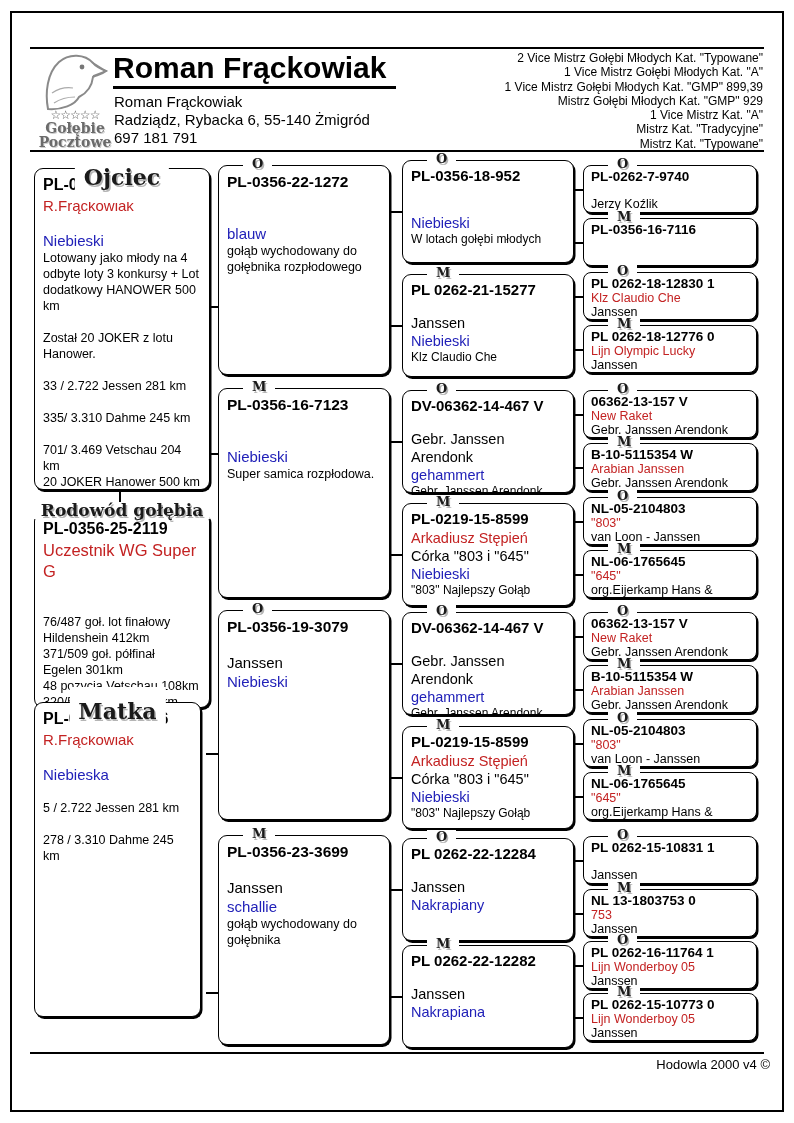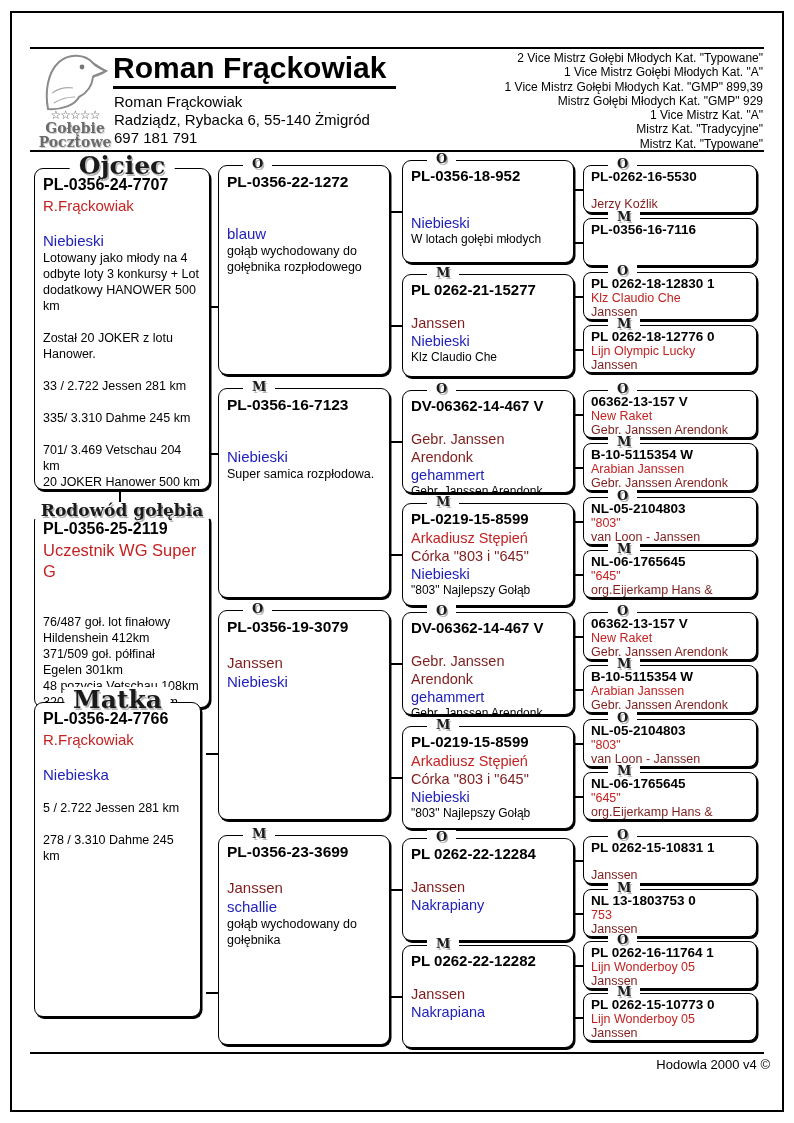--- a/index.html
+++ b/index.html
@@ -22,29 +22,29 @@
   .hline{position:absolute;left:114px;font-size:15px;line-height:18px;white-space:nowrap;}
   .owner{top:93px;} .addr{top:111px;} .phone{top:129px;}
   .ach{position:absolute;right:31px;top:51px;text-align:right;font-size:12px;line-height:14.3px;color:#000;}
 
   
   .pbox{position:absolute;background:#fff;border:1.5px solid #000;border-radius:9px;
         box-shadow:1.5px 2px 0 #000;padding:5px 8px 3px 8px;box-sizing:border-box;z-index:2;}
   .conn{position:absolute;background:#000;z-index:1;}
   .box-label{position:absolute;background:#fff;font-family:"DejaVu Serif",serif;font-weight:bold;
              color:#1a1a1a;text-shadow:1.5px 1.5px 0 #b5b5b5;white-space:nowrap;z-index:3;}
-  .label-big{font-size:25px;line-height:25px;top:-16px;left:50%;transform:translateX(-50%);padding:0 9px;}
+  .label-big{font-size:22px;line-height:25px;top:-16px;left:50%;transform:translateX(-50%);padding:12px 9px;}
   .label-med{font-size:17px;line-height:17px;top:-11px;left:50%;transform:translateX(-50%);padding:0 7px;}
   .label-sex{font-size:13px;line-height:13px;top:-9px;left:24px;padding:0 9px;}
 
   .line{margin:0;}
   .l-id{font-weight:bold;font-size:15.5px;line-height:21px;color:#000;white-space:nowrap;}
   .l-red{color:#c32222;font-size:15px;line-height:19px;}
   .l-red-lg{color:#c32222;font-size:16.5px;line-height:21px;}
-  .l-maroon{color:#7f1d1d;font-size:15px;line-height:19px;}
+  .l-maroon{color:#000000;font-size:15px;line-height:19px;}
   .l-blue{color:#2121b8;font-size:15px;line-height:19px;}
   .l-black{color:#000;font-size:12.5px;line-height:16px;}
   .l-gap{height:16px;}
 
   .g1 .l-id{font-size:16px;line-height:22px;}
   .g3 .l-id{font-size:15px;line-height:20px;}
   .g3 .l-red,.g3 .l-maroon,.g3 .l-blue{font-size:14.5px;line-height:18px;}
   .g3 .l-black{font-size:12px;line-height:15px;}
   .g3 .l-gap{height:14px;}
   .g4{padding:3px 7px 2px 7px;border-radius:8px;}
@@ -223,21 +223,21 @@
       </div>
       <div class="pbox g3" style="left: 402px; top: 945px; width: 172px; height: 103px;">
         <span class="box-label label-sex">M</span>
         <div class="line l-id">PL 0262-22-12282</div>
         <div class="line l-gap"></div>
         <div class="line l-maroon">Janssen</div>
         <div class="line l-blue">Nakrapiana</div>
       </div>
       <div class="pbox g4" style="left: 583px; top: 165px; width: 174px; height: 48px;">
         <span class="box-label label-sex">O</span>
-        <div class="line l-id">PL-0262-16-5530</div>
+        <div class="line l-id">PL-0262-7-9740</div>
         <div class="line l-gap"></div>
         <div class="line l-maroon">Jerzy Koźlik</div>
       </div>
       <div class="pbox g4" style="left: 583px; top: 218px; width: 174px; height: 48px;">
         <span class="box-label label-sex">M</span>
         <div class="line l-id">PL-0356-16-7116</div>
       </div>
       <div class="pbox g4" style="left: 583px; top: 272px; width: 174px; height: 48px;">
         <span class="box-label label-sex">O</span>
         <div class="line l-id">PL 0262-18-12830 1</div>

